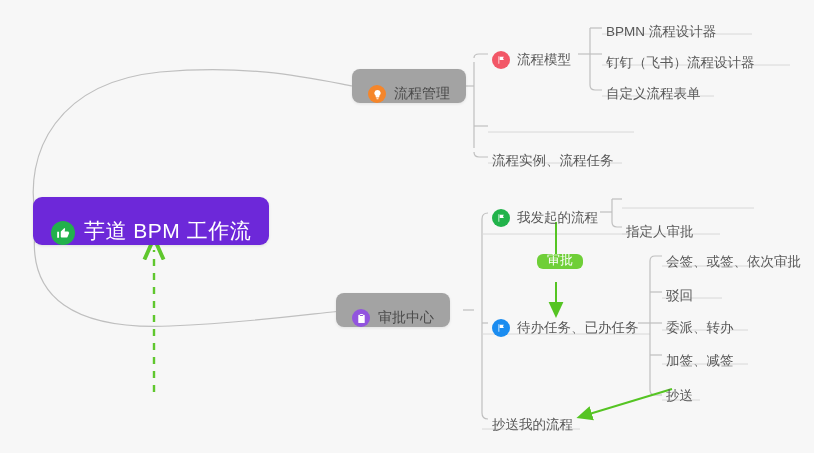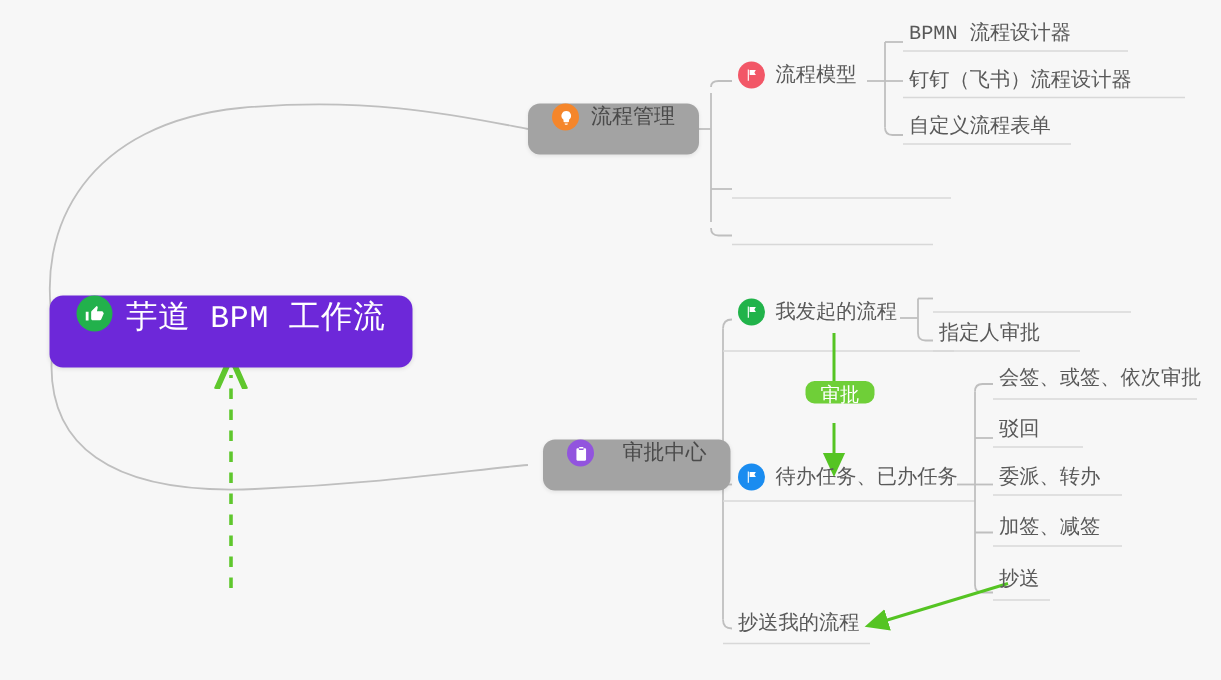--- a/index.html
+++ b/index.html
@@ -25,23 +25,22 @@
     position: absolute;
     left: 0; top: 0;
     width: 814px;
     height: 453px;
     pointer-events: none;
   }
   .node {
     position: absolute;
     box-sizing: border-box;
     display: flex;
-    align-items: flex-start;
+    align-items: flex-end;
     white-space: nowrap;
-    font-family: Liberation Mono, monospace;
   }
   
   .root {
     background: #6d28d9;
     border-radius: 9px;
     padding: 0 18px;
     height: 48px;
     box-shadow: 0 1px 3px rgba(0,0,0,0.10);
   }
   .root .label {
@@ -210,22 +209,25 @@
   <div class="node plain" style="left:602px; top:13px;">
     <span class="label">BPMN 流程设计器</span>
   </div>
   <div class="node plain" style="left:602px; top:75px;">
     <span class="label">自定义流程表单</span>
   </div>
   <div class="node plain" style="left:602px; top:44px;">
     <span class="label">钉钉（飞书）流程设计器</span>
   </div>
 
-
-  <div class="node card" style="left:362px; top:293px;gap:11px;">
+  <div class="node plain" style="left:488px; top:142px;">
+    <span class="label">流程实例、流程任务</span>
+  </div>
+
+  <div class="node card" style="left:336px; top:293px;">
     <span class="ico ico-purple">
       <svg width="11" height="11" viewBox="0 0 24 24" fill="#ffffff">
         <path d="M9 2h6v2.2H9zM6.5 4h2v1.6a1 1 0 0 0 1 1h5a1 1 0 0 0 1-1V4h2A1.5 1.5 0 0 1 19 5.5v15A1.5 1.5 0 0 1 17.5 22h-11A1.5 1.5 0 0 1 5 20.5v-15A1.5 1.5 0 0 1 6.5 4zm1.8 6.4h7.4v1.7H8.3zm0 4h7.4v1.7H8.3z"></path>
       </svg>
     </span>
     <span class="label">审批中心</span>
   </div>
 
   <div class="node plain" style="left:488px; top:199px;">
     <span class="ico ico-flaggreen">

